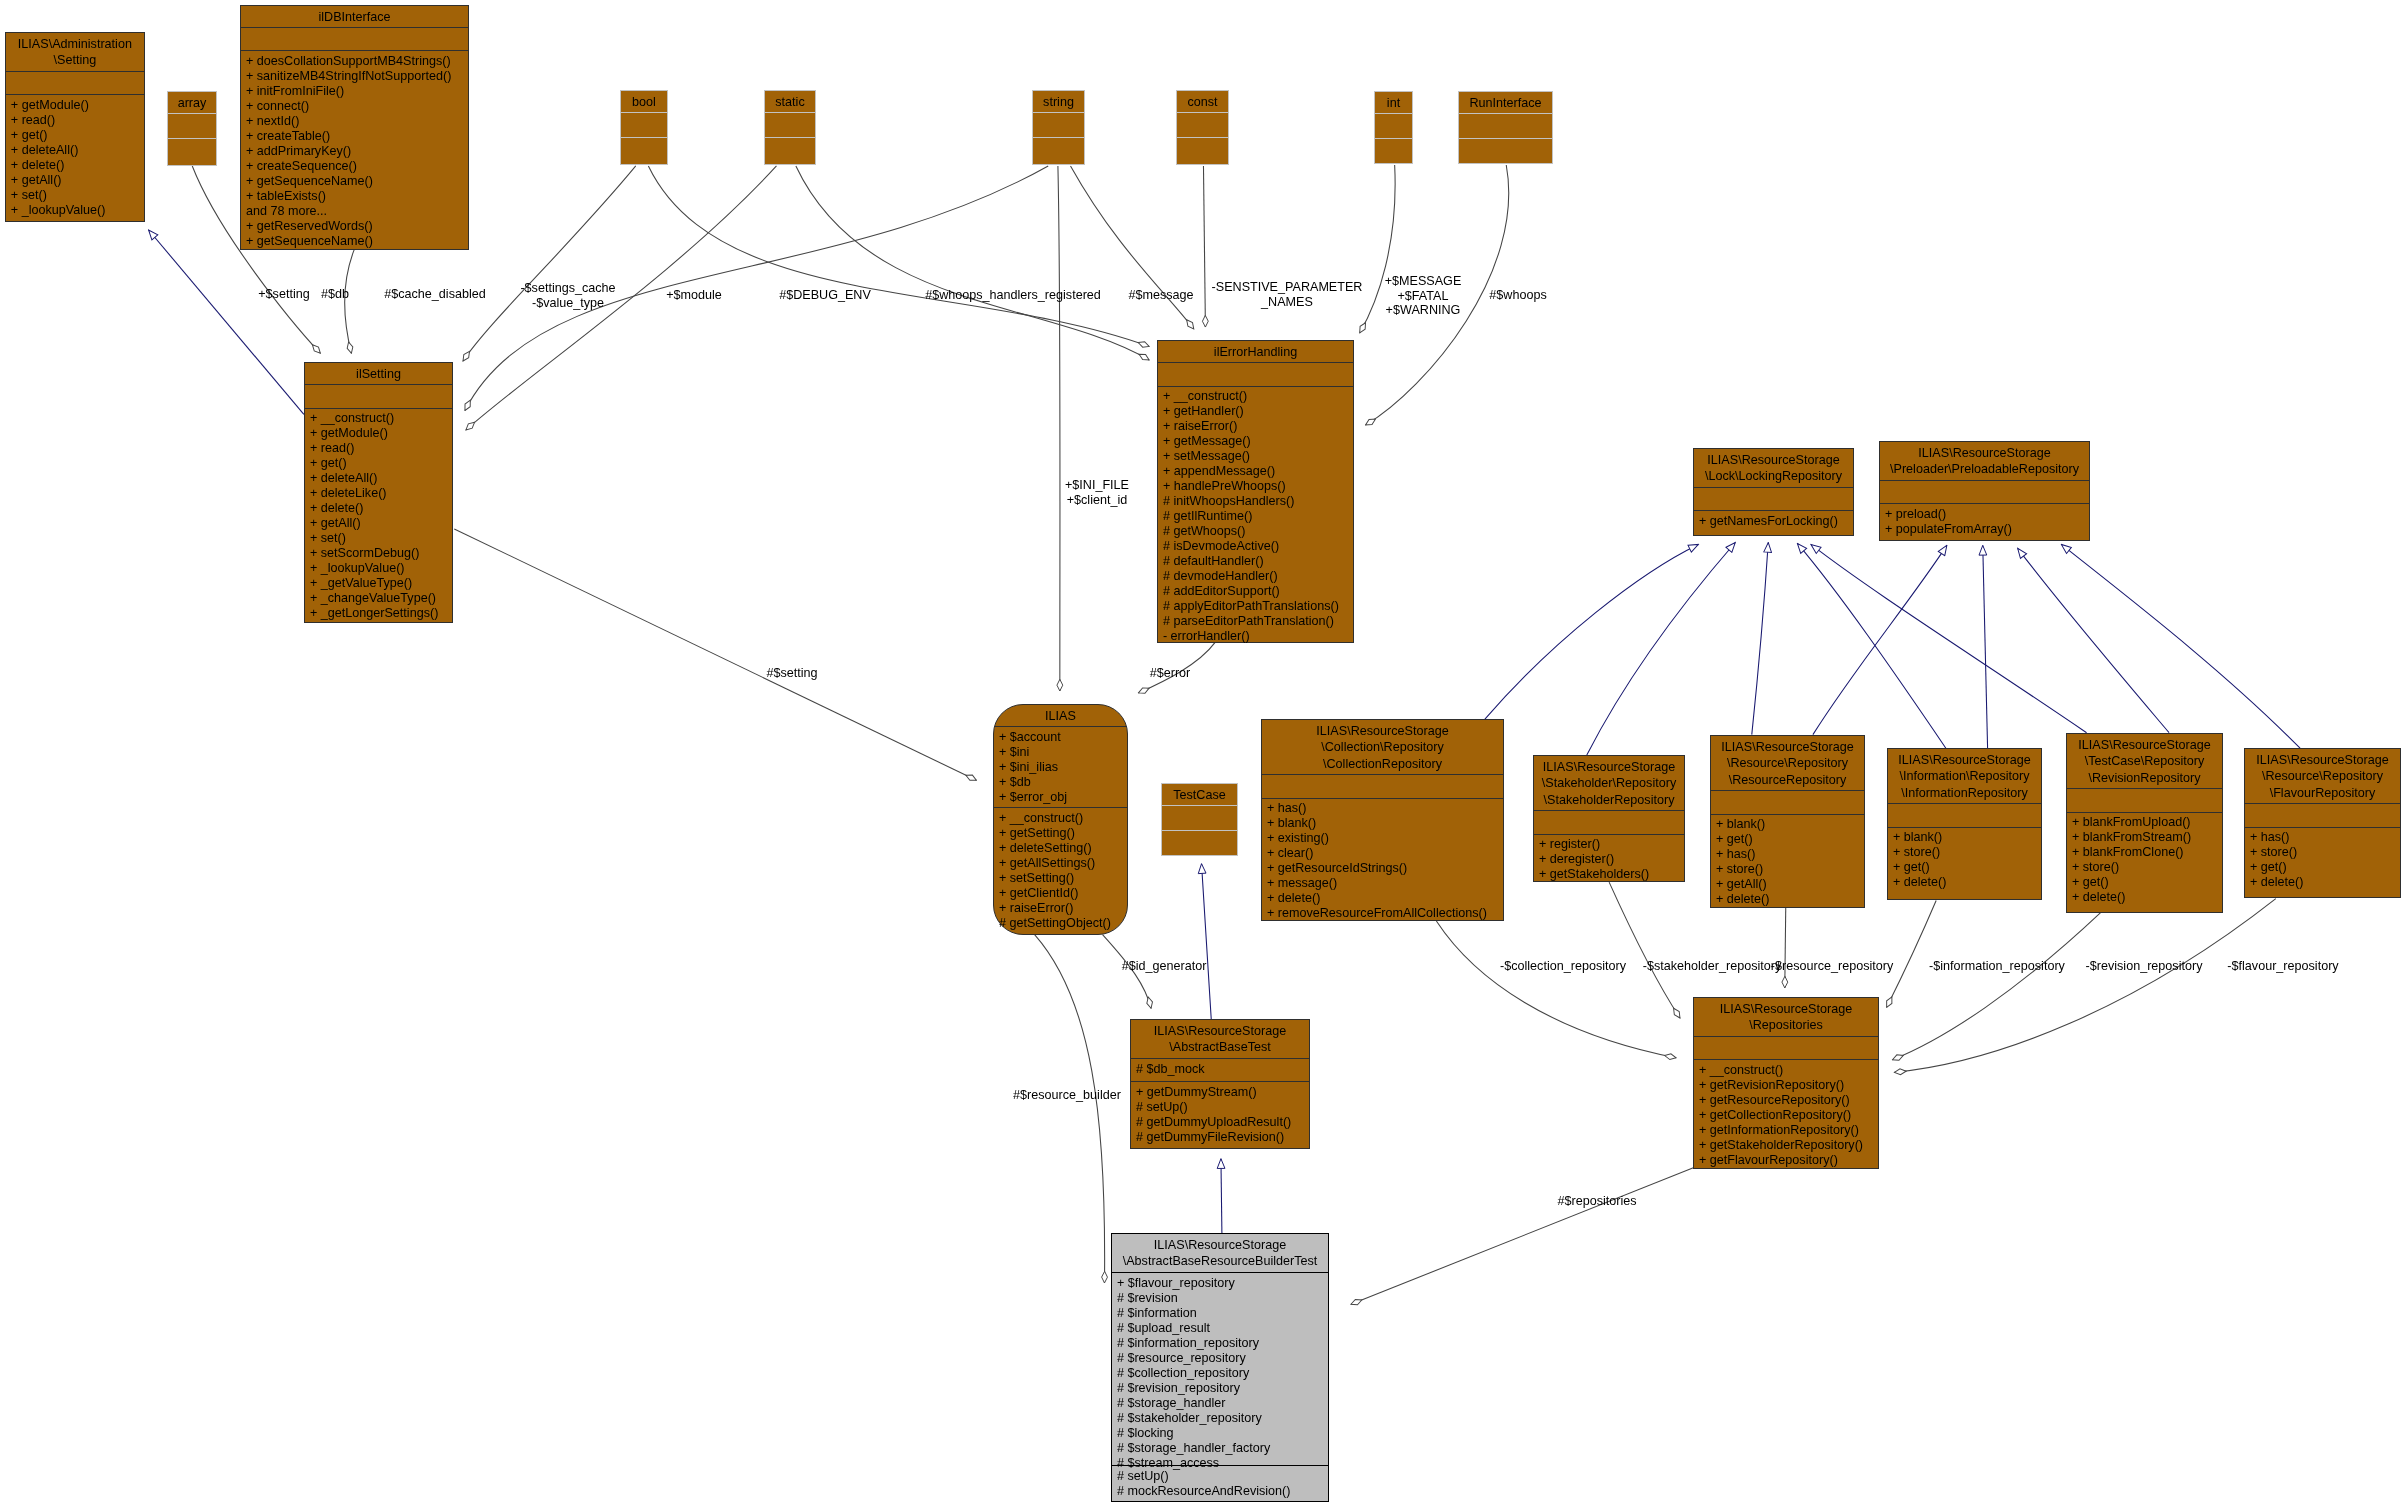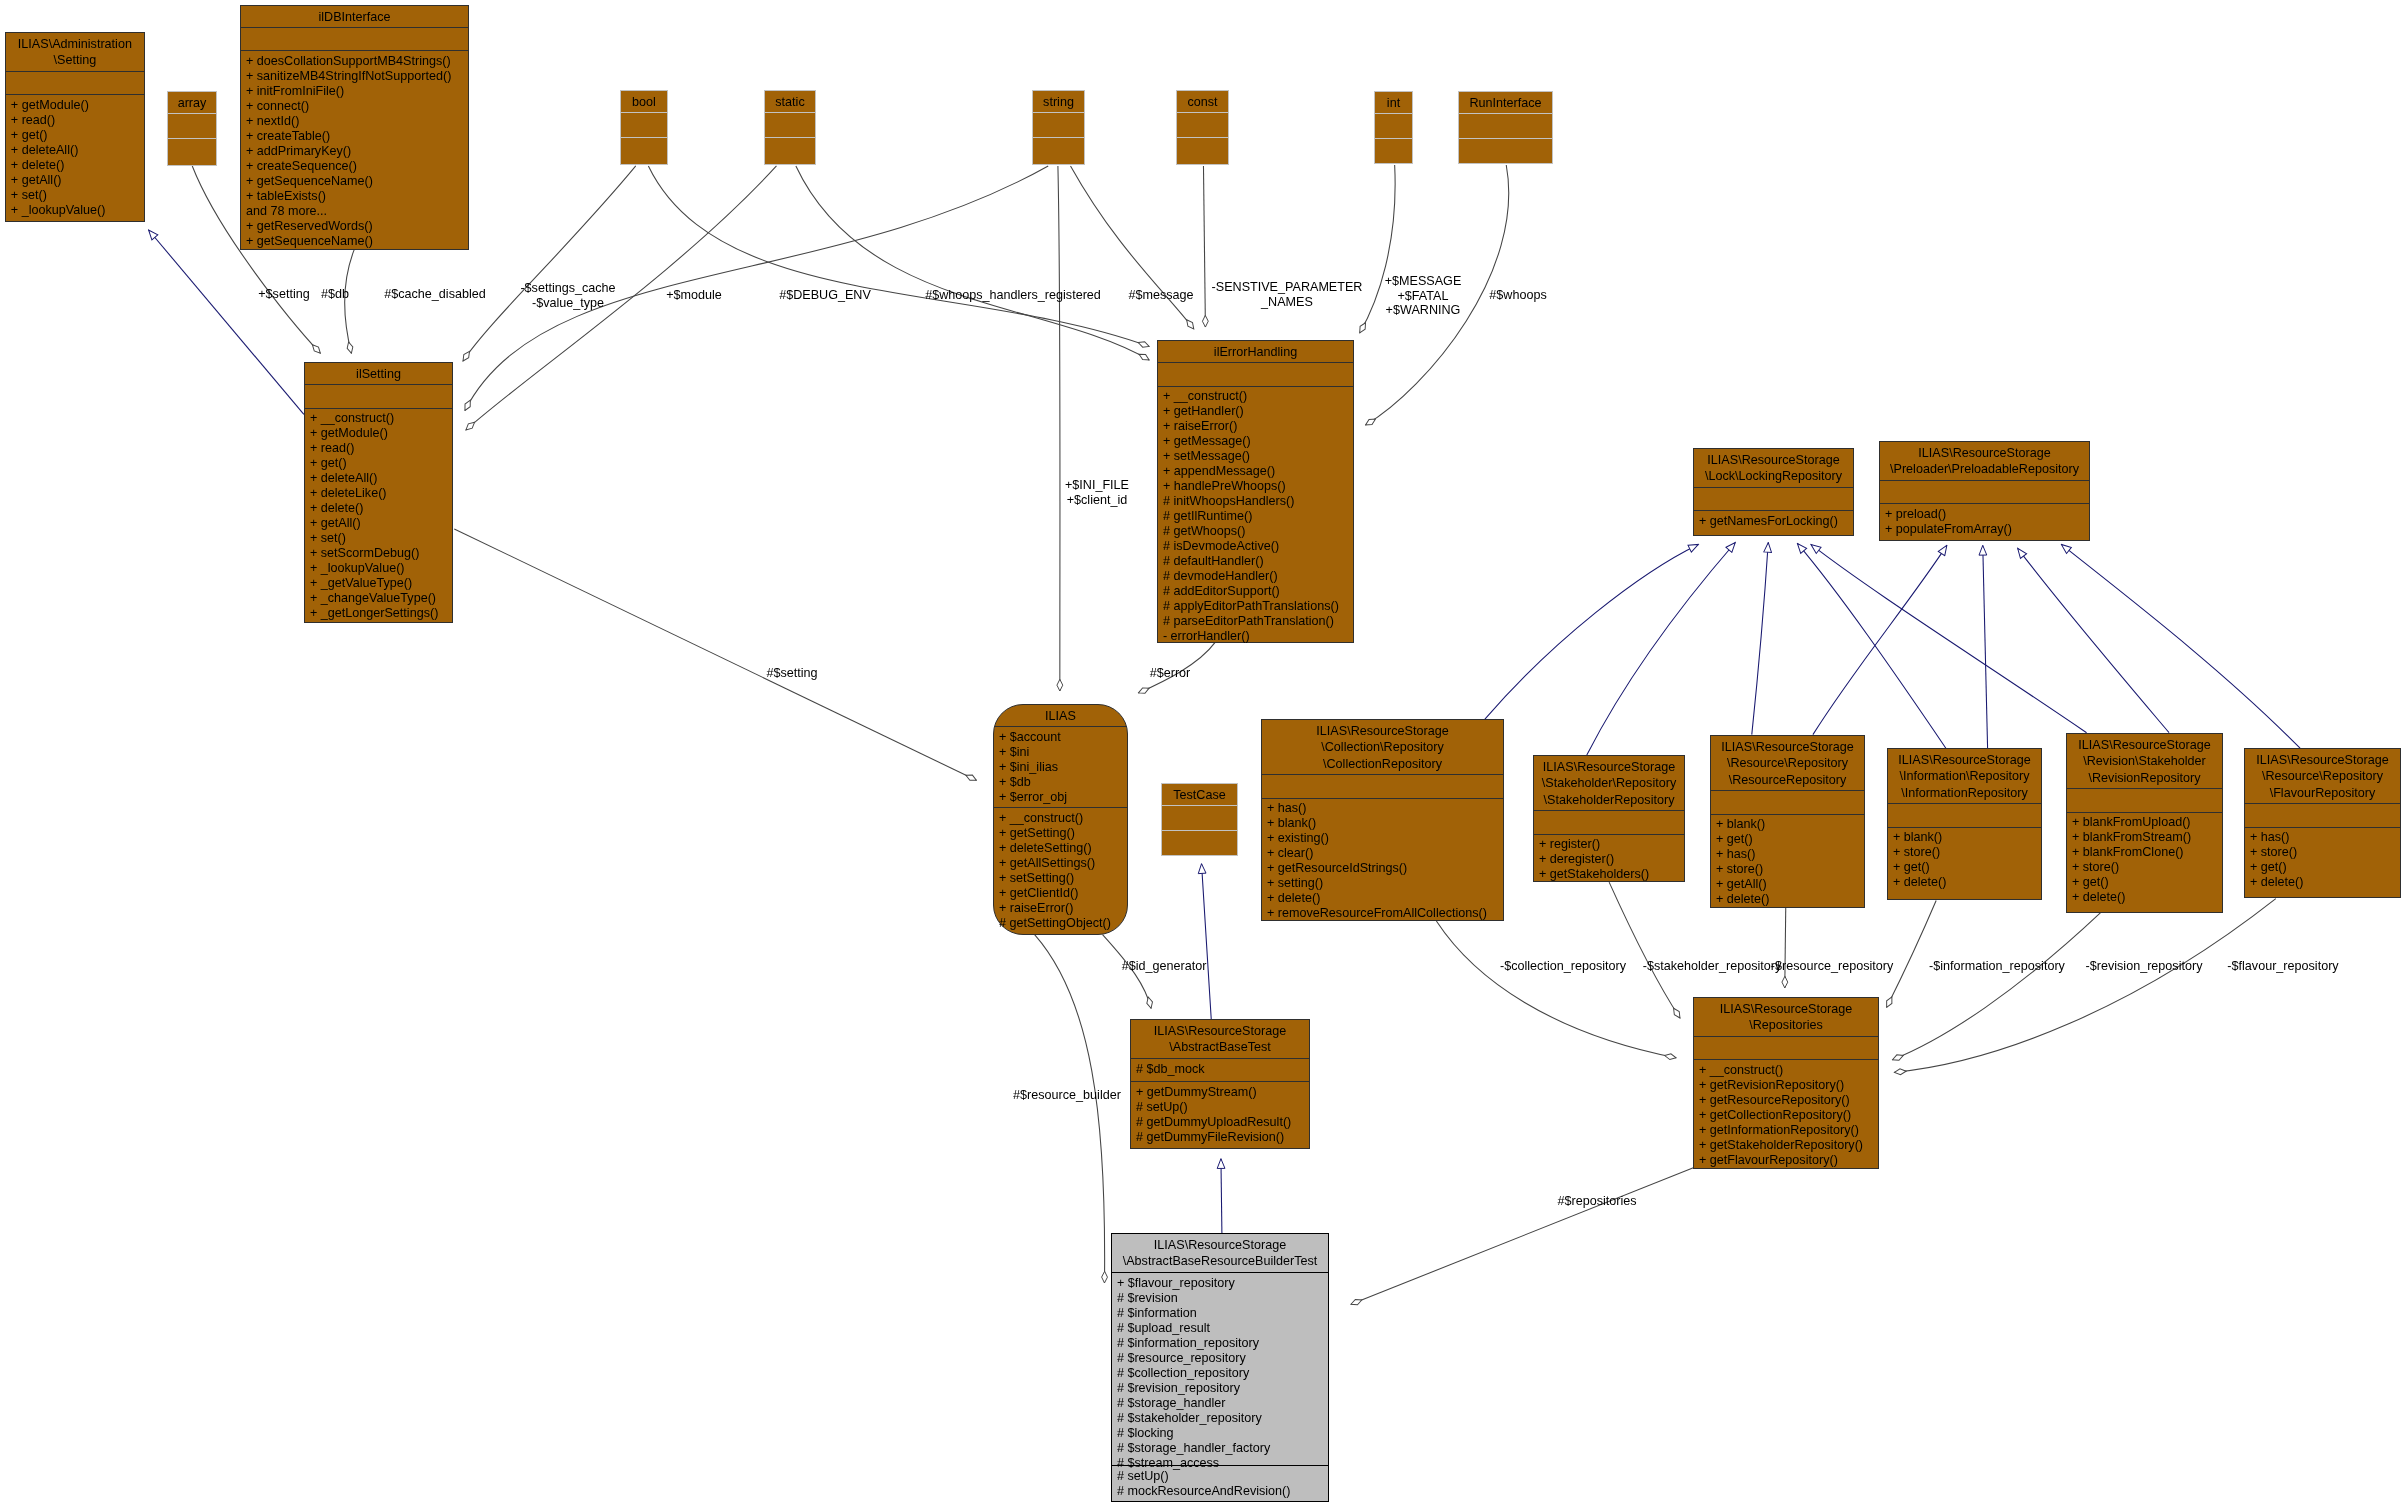--- a/index.html
+++ b/index.html
@@ -251,21 +251,21 @@
         <div>\Collection\Repository</div>
         <div>\CollectionRepository</div>
       </div>
       <div class="uml-attrs"></div>
       <div class="uml-methods">
         <div class="member">+ has()</div>
         <div class="member">+ blank()</div>
         <div class="member">+ existing()</div>
         <div class="member">+ clear()</div>
         <div class="member">+ getResourceIdStrings()</div>
-        <div class="member">+ setting()</div>
+        <div class="member">+ message()</div>
         <div class="member">+ delete()</div>
         <div class="member">+ removeResourceFromAllCollections()</div>
       </div>
     </div>
     <div class="uml-box " style="left: 1693px; top: 448px; width: 161px; height: 88px;">
       <div class="uml-title">
         <div>ILIAS\ResourceStorage</div>
         <div>\Lock\LockingRepository</div>
       </div>
       <div class="uml-attrs"></div>
@@ -323,21 +323,21 @@
       <div class="uml-methods">
         <div class="member">+ blank()</div>
         <div class="member">+ store()</div>
         <div class="member">+ get()</div>
         <div class="member">+ delete()</div>
       </div>
     </div>
     <div class="uml-box " style="left: 2066px; top: 733px; width: 157px; height: 180px;">
       <div class="uml-title">
         <div>ILIAS\ResourceStorage</div>
-        <div>\Revision\Stakeholder</div>
+        <div>\TestCase\Repository</div>
         <div>\RevisionRepository</div>
       </div>
       <div class="uml-attrs"></div>
       <div class="uml-methods">
         <div class="member">+ blankFromUpload()</div>
         <div class="member">+ blankFromStream()</div>
         <div class="member">+ blankFromClone()</div>
         <div class="member">+ store()</div>
         <div class="member">+ get()</div>
         <div class="member">+ delete()</div>

